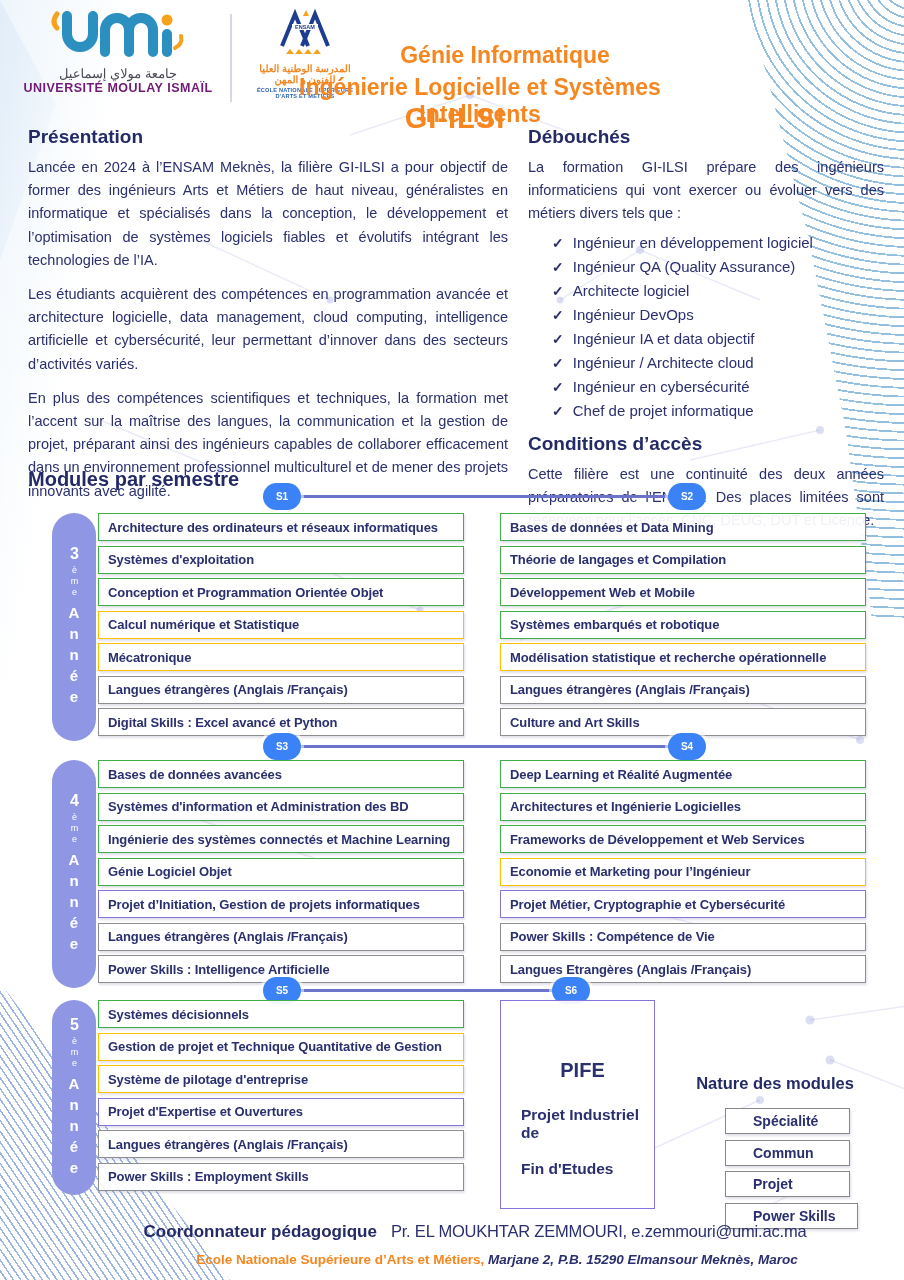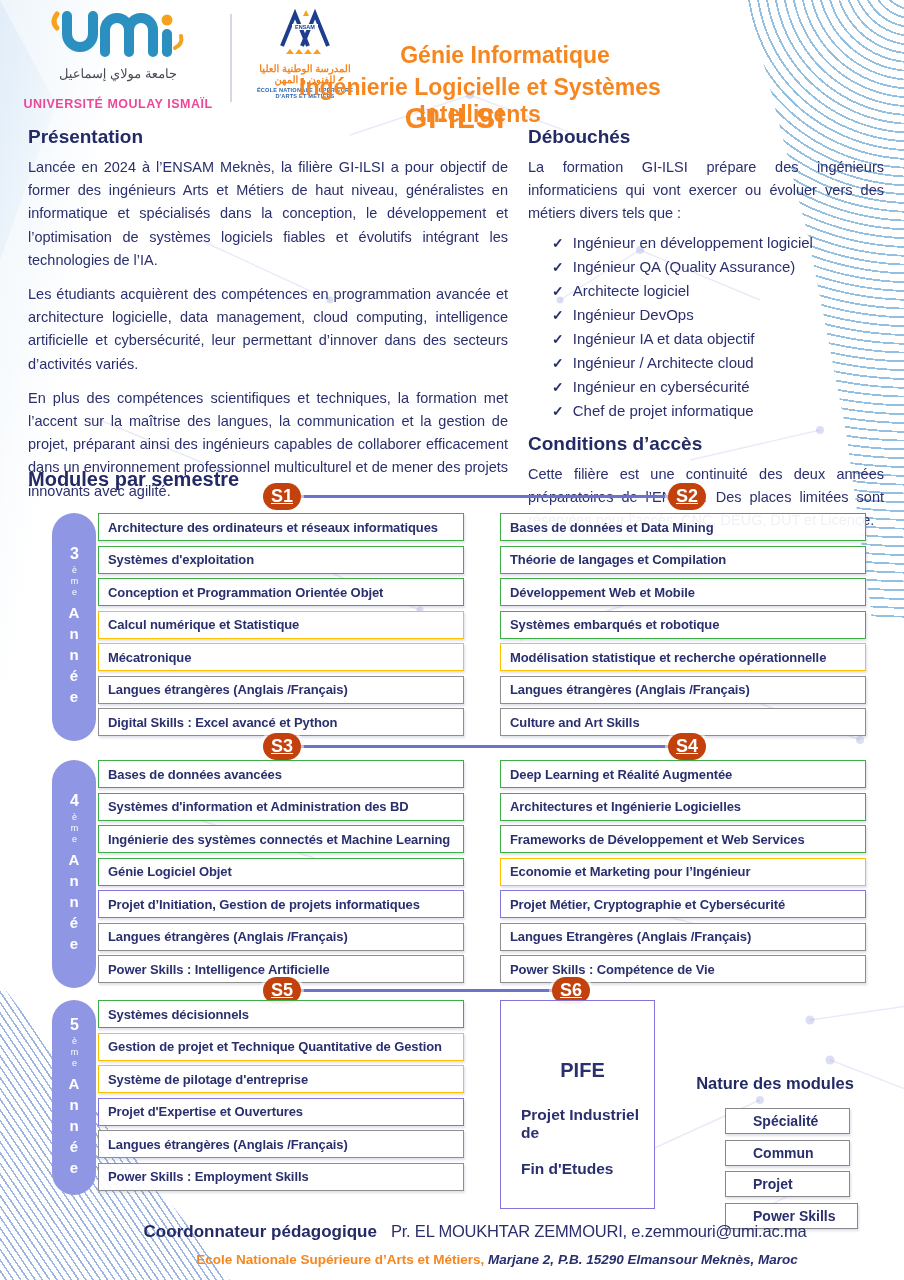--- a/index.html
+++ b/index.html
@@ -24,21 +24,21 @@
   }
   .wedge{
     position:absolute;left:0;top:440;width:56px;height:260px;pointer-events:none;
     background:linear-gradient(100deg,#dceaf8,rgba(220,234,248,0));
     clip-path:polygon(0 0,100% 40%,0 100%);opacity:.7;
   }
   svg.net{position:absolute;left:0;top:0;pointer-events:none;}
   
   .umi-block{position:absolute;left:18px;top:8px;width:200px;text-align:center;}
   .umi-arabic{display:block;font-size:13px;color:#4a4a55;direction:rtl;margin-top:2px;}
-  .umi-name{display:block;font-size:12.5px;color:#ec4899;letter-spacing:.5px;font-weight:bold;margin-top:16px;}
+  .umi-name{display:block;font-size:12.5px;color:#701a75;letter-spacing:.5px;font-weight:bold;}
   .logo-divider{position:absolute;left:230px;top:14px;width:2px;height:88px;background:#d4d9e2;}
   .ensam-block{position:absolute;left:246px;top:8px;width:118px;text-align:center;}
   .ensam-arabic{display:block;font-size:10px;color:#F6861F;direction:rtl;font-weight:bold;margin-top:1px;}
   .ensam-name{display:block;font-size:5.6px;color:#2B65B5;font-weight:bold;letter-spacing:.2px;margin-top:2px;}
   .title1{position:absolute;left:340px;top:42px;width:330px;text-align:center;
     font-size:23px;font-weight:bold;color:#F6861F;}
   .title2{position:absolute;left:240px;top:74px;width:480px;text-align:center;
     font-size:23px;font-weight:bold;color:#F6861F;}
   .title3{position:absolute;left:240px;top:102px;width:430px;text-align:center;
     font-size:29px;font-weight:bold;color:#F6861F;letter-spacing:1px;}
@@ -48,23 +48,23 @@
   .col-right{position:absolute;left:528px;top:126px;width:356px;}
   .body-text{font-size:14.5px;line-height:23.2px;text-align:justify;margin:0 0 11px 0;color:#2A2F6E;}
   .check-list{margin:4px 0 0 0;}
   .check-item{display:flex;align-items:baseline;font-size:15px;line-height:23px;padding-left:24px;}
   .check-icon{margin-right:9px;font-weight:bold;font-size:14px;}
   .cond-wrap{margin-top:6px;}
   
   .modules-h{position:absolute;left:28px;top:468px;font-size:20px;font-weight:bold;color:#232A66;}
   .year-group{position:absolute;left:0;width:904px;}
   .sem-line{position:absolute;height:2.5px;background:#6B74C9;top:12px;}
-  .sem-badge{position:absolute;top:0;width:38px;height:27px;border-radius:14px;background:#c2410c;
-    color:#fff;font-weight:bold;font-size:18px;display:flex;align-items:center;justify-content:center;
-    box-shadow:0 0 0 3px rgba(255,255,255,.55);text-decoration:underline;}
+  .sem-badge{position:absolute;top:0;width:38px;height:27px;border-radius:14px;background:#3b82f6;
+    color:#fff;font-weight:bold;font-size:10px;display:flex;align-items:center;justify-content:center;
+    box-shadow:0 0 0 3px rgba(255,255,255,.55);}
   .year-body{position:absolute;left:52px;display:flex;}
   .year-pill{width:44px;border-radius:22px;background:#8F96E3;color:#fff;margin-right:2px;
     display:flex;flex-direction:column;align-items:center;justify-content:center;padding:10px 0;}
   .vt{writing-mode:vertical-rl;text-orientation:upright;line-height:1;}
   .pill-num{font-size:16px;font-weight:bold;letter-spacing:1px;}
   .pill-suffix{font-size:9px;letter-spacing:1px;margin:2px 0;}
   .pill-word{font-size:15px;font-weight:bold;letter-spacing:4px;margin-top:4px;}
   .mod-col{width:366px;display:flex;flex-direction:column;}
   .mod-col.left{margin-right:36px;}
   .mod-box{height:26px;margin-bottom:4.5px;background:rgba(255,255,255,.93);
@@ -271,22 +271,22 @@
           <div class="mod-box m-proj">Projet d’Initiation, Gestion de projets informatiques</div>
           <div class="mod-box m-pow">Langues étrangères (Anglais /Français)</div>
           <div class="mod-box m-pow">Power Skills : Intelligence Artificielle</div>
         </div>
         <div class="mod-col">
           <div class="mod-box m-spec">Deep Learning et Réalité Augmentée</div>
           <div class="mod-box m-spec">Architectures et Ingénierie Logicielles</div>
           <div class="mod-box m-spec">Frameworks de Développement et Web Services</div>
           <div class="mod-box m-com">Economie et Marketing pour l’Ingénieur</div>
           <div class="mod-box m-proj">Projet Métier, Cryptographie et Cybersécurité</div>
+          <div class="mod-box m-pow">Power Skills : Compétence de Vie</div>
           <div class="mod-box m-pow">Langues Etrangères (Anglais /Français)</div>
-          <div class="mod-box m-pow">Power Skills : Compétence de Vie</div>
         </div>
       </div>
     </div>
     <div class="year-group" style="top: 977px; height: 237px;">
       <div class="sem-line" style="left: 282px; width: 289px;"></div>
       <div class="sem-badge" style="left: 263px;">S5</div>
       <div class="sem-badge" style="left: 552px;">S6</div>
       <div class="year-body" style="top: 23px;">
         <div class="year-pill">
           <span class="vt pill-num">5</span>

